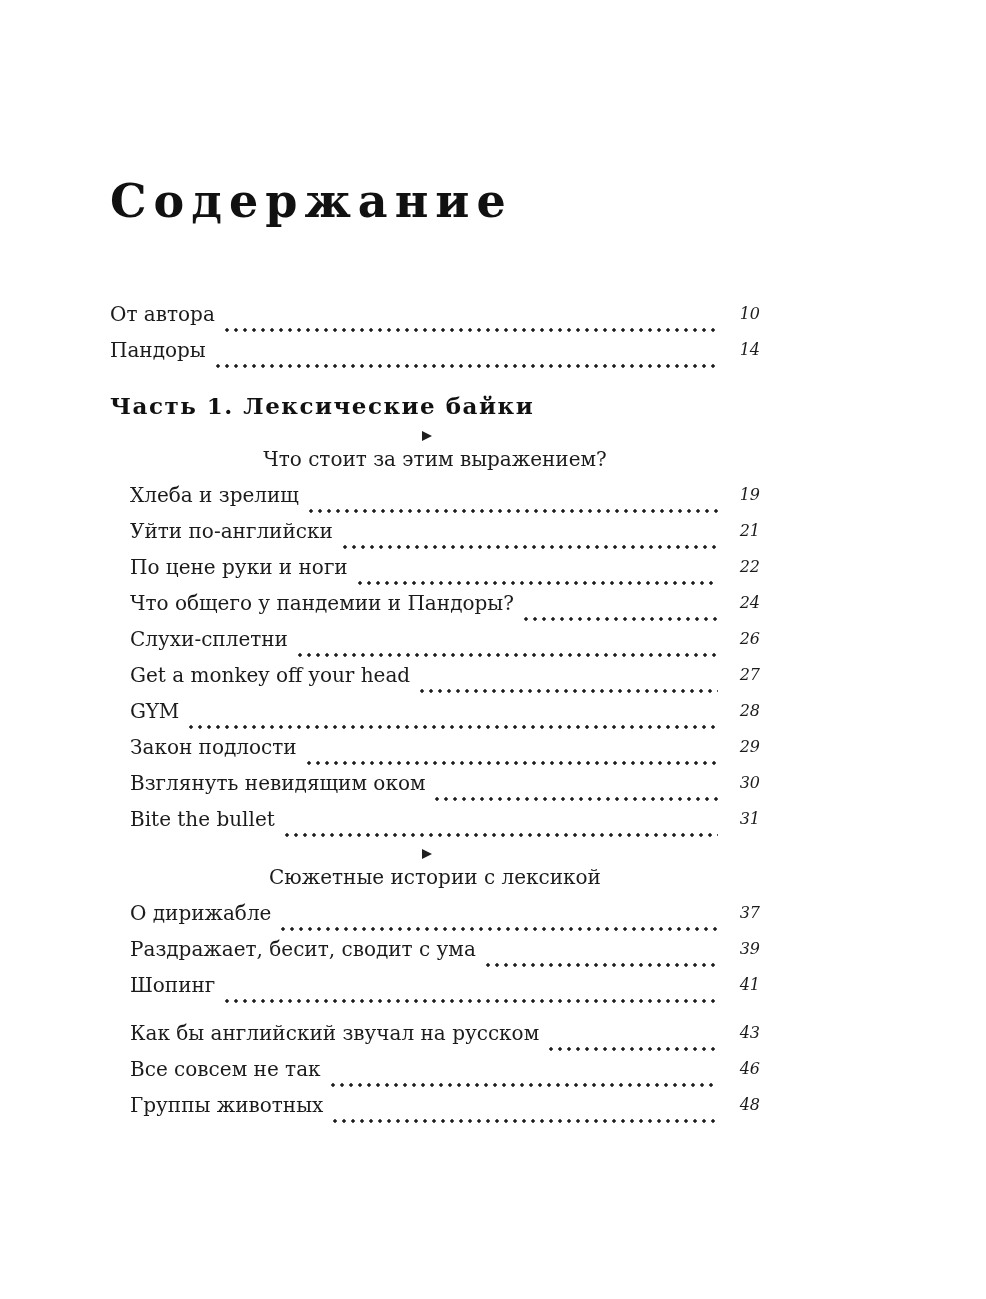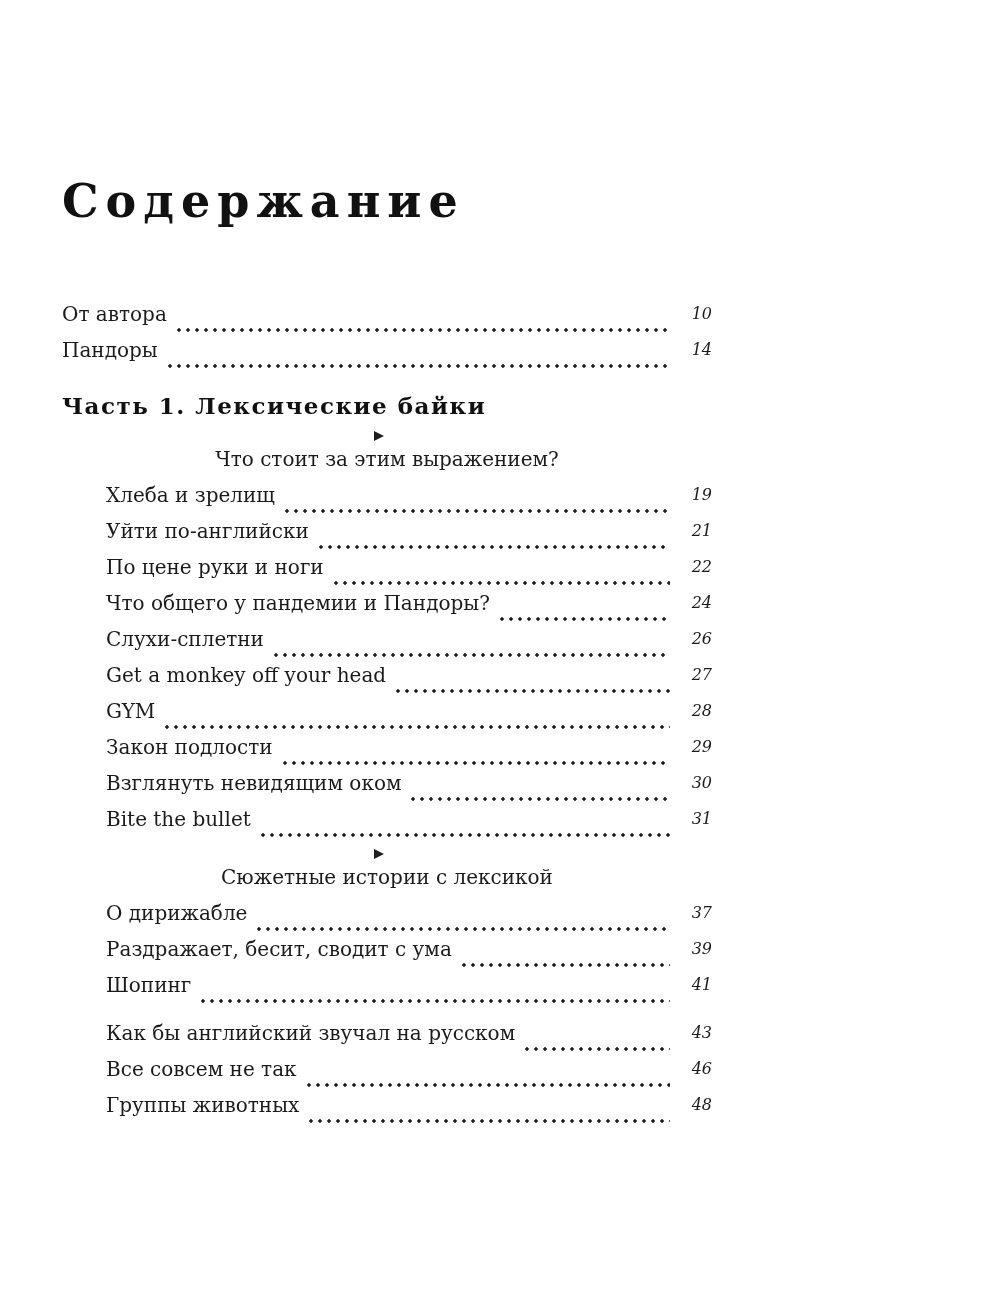--- a/index.html
+++ b/index.html
@@ -9,21 +9,21 @@
   }
   .page {
     position: relative;
     width: 788px;
     height: 1299px;
     background: #ffffff;
     font-family: "DejaVu Serif", "Liberation Serif", serif;
     color: #1b1b1b;
     overflow: hidden;
     box-sizing: border-box;
-    padding: 178px 0 0 62px;
+    padding: 178px 0 0 110px;
   }
   .content {
     width: 650px;
   }
   h1.toc-title {
     margin: 0 0 72px 0;
     font-size: 46px;
     line-height: 1;
     font-weight: 800;
     letter-spacing: 7px;
@@ -77,21 +77,21 @@
   .tri {
     width: 0;
     height: 0;
     border-top: 5.5px solid transparent;
     border-bottom: 5.5px solid transparent;
     border-left: 10px solid #1f1f1f;
     margin: 0 18px 0 2px;
     flex: 0 0 auto;
   }
   .section-entries .entry {
-    margin-left: 44px;
+    margin-left: 20px;
   }
   .side-pagenum {
     position: absolute;
     left: 856px;
     top: 638px;
     font-size: 46px;
     line-height: 1.1;
     font-weight: 800;
     color: #111111;
     font-family: "DejaVu Serif", "Liberation Serif", serif;

